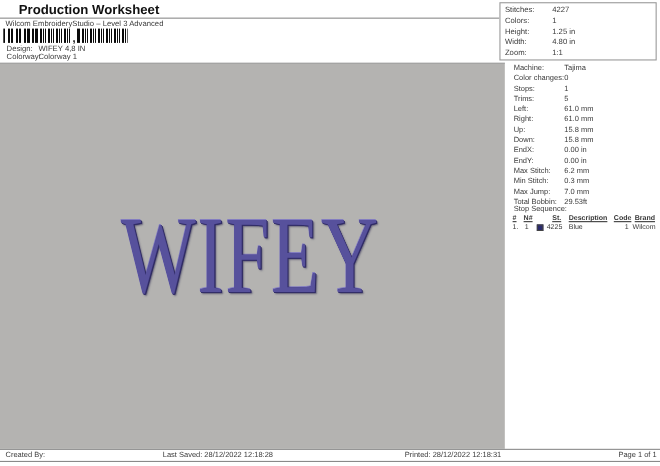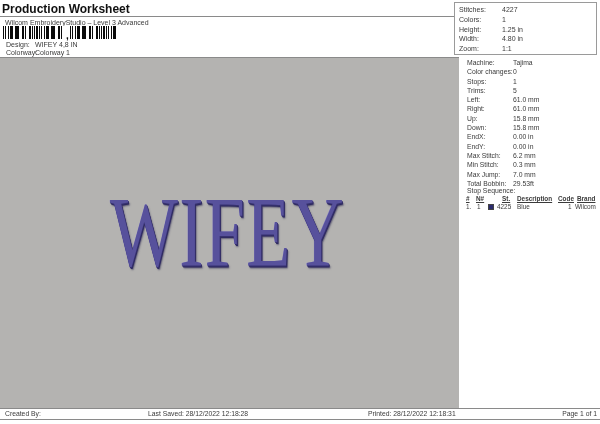--- a/index.html
+++ b/index.html
@@ -5,21 +5,21 @@
   * { margin:0; padding:0; box-sizing:border-box; }
   html,body { width:600px; height:424px; }
   body {
     font-family: "Liberation Sans", sans-serif;
     background:#ffffff; color:#333;
     position:relative; overflow:hidden;
   }
   .abs { position:absolute; }
 
   
-  .title { left:2px; top:2px; font-size:12px; font-weight:bold; color:#111; letter-spacing:0; }
+  .title { left:17px; top:2px; font-size:12px; font-weight:bold; color:#111; letter-spacing:0; }
   .title-rule { left:0; top:16px; width:454px; height:1px; background:#8a8a8a; }
   .subtitle { left:5px; top:19px; font-size:7px; color:#3a3a3a; }
 
   .barcode { left:3px; top:26px; height:13px; display:flex; align-items:flex-end; }
   .bc-seg {
     height:13px;
     background: repeating-linear-gradient(90deg,
       #0a0a0a 0px, #0a0a0a 1.4px,
       #ffffff 1.4px, #ffffff 2.2px,
       #0a0a0a 2.2px, #0a0a0a 2.8px,

